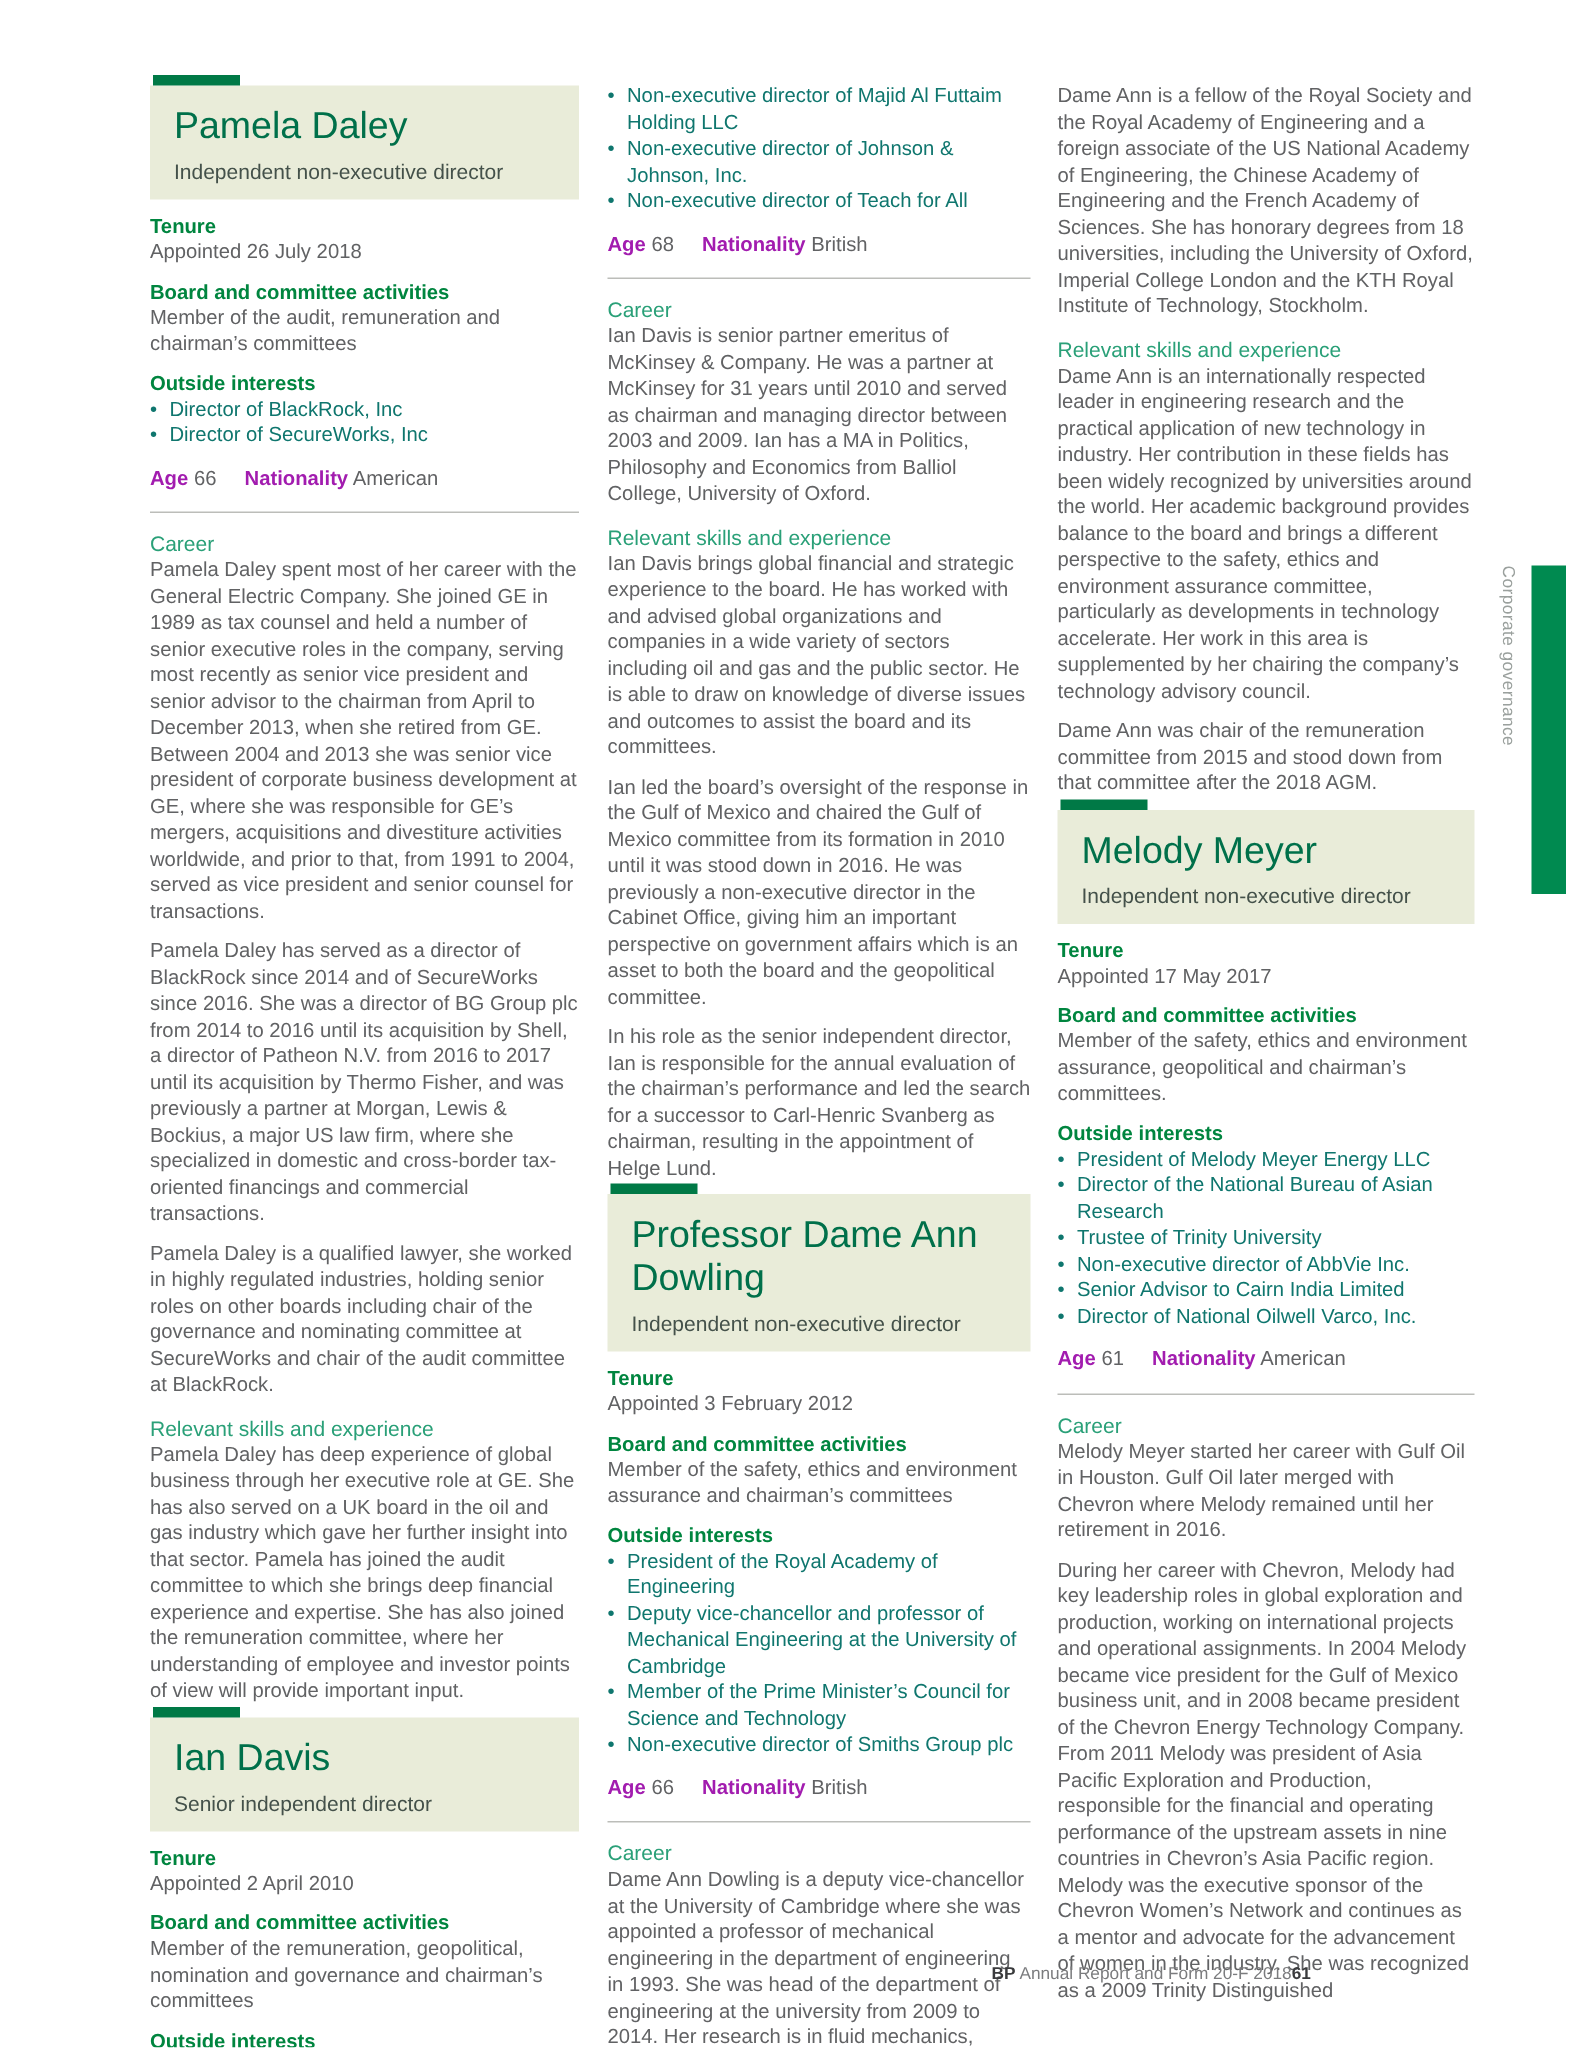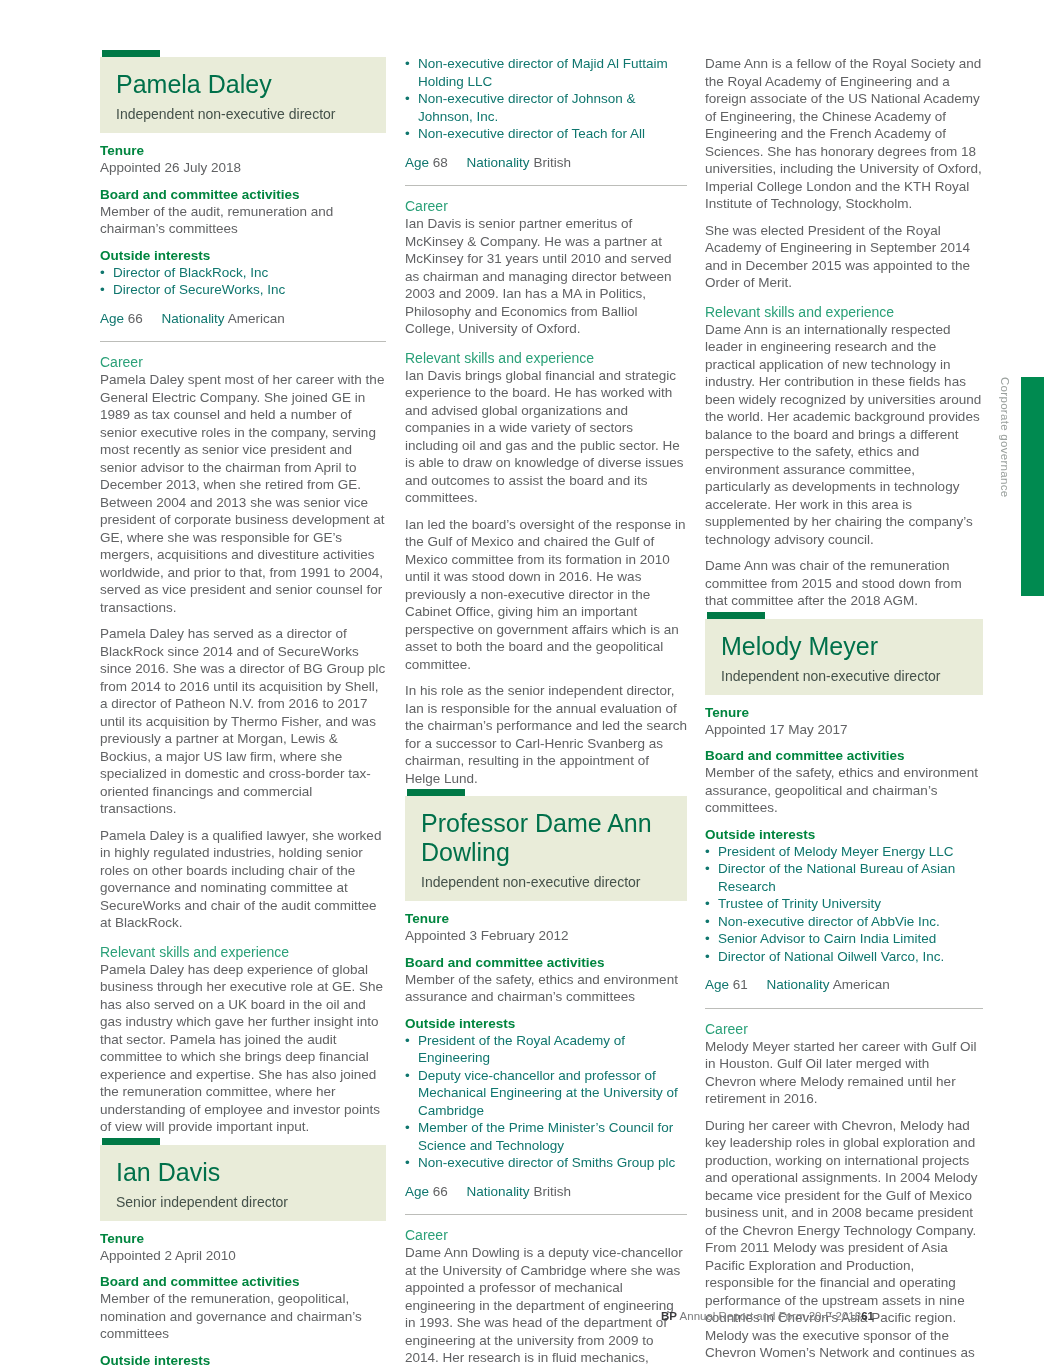--- a/index.html
+++ b/index.html
@@ -21,21 +21,21 @@
   .sec { color:#00853f; font-weight:bold; font-size:13.5px; margin:10px 0 1px; }
   .sec.light { color:#2aa078; font-weight:normal; font-size:14px; margin:12px 0 1px; }
   .body { color:#616264; font-size:13.5px; line-height:17.5px; margin:0; }
   .para { margin:0 0 9px; }
   .para:last-of-type { margin-bottom:0; }
   .bullets { list-style:none; margin:0; padding:0; color:#0f766e; font-size:13.5px; line-height:17.5px; }
   .bullets li { padding-left:13px; position:relative; }
   .bullets li::before { content:"\2022"; position:absolute; left:0; }
 
   .age-line { margin:11px 0 0; font-size:13.5px; line-height:17.5px; }
-  .age-line .lbl { color:#0f766e; font-weight:normal; }
+  .age-line .lbl { color:#a21caf; font-weight:bold; }
   .age-line .val { color:#616264; }
   .age-line .lbl.second { margin-left:15px; }
 
   .rule { border:none; border-top:1px solid #bcbdb9; margin:14px 0 9px; }
 
   .side-tab-label {
     position:absolute; left:999px; top:377px; height:218px;
     writing-mode:vertical-rl; font-size:11.5px; color:#9aa09d; letter-spacing:0.3px;
   }
   .side-tab-bar { position:absolute; left:1021px; top:377px; width:23px; height:219px; background:#008a50; }
@@ -162,21 +162,20 @@
 
     <hr class="rule">
 
     <h3 class="sec light">Career</h3>
     <p class="body para">Dame Ann Dowling is a deputy vice-chancellor at the University of Cambridge where she was appointed a professor of mechanical engineering in the department of engineering in 1993. She was head of the department of engineering at the university from 2009 to 2014. Her research is in fluid mechanics, acoustics and combustion, and she has held visiting posts at MIT and at Caltech. She chairs BP’s technical advisory council.</p>
   </div>
 
   <div class="col col3">
 
     <p class="body para" style="margin-top:5px;">Dame Ann is a fellow of the Royal Society and the Royal Academy of Engineering and a foreign associate of the US National Academy of Engineering, the Chinese Academy of Engineering and the French Academy of Sciences. She has honorary degrees from 18 universities, including the University of Oxford, Imperial College London and the KTH Royal Institute of Technology, Stockholm.</p>
-    <p class="body para">She was elected President of the Royal Academy of Engineering in September 2014 and in December 2015 was appointed to the Order of Merit.</p>
 
     <h3 class="sec light">Relevant skills and experience</h3>
     <p class="body para">Dame Ann is an internationally respected leader in engineering research and the practical application of new technology in industry. Her contribution in these fields has been widely recognized by universities around the world. Her academic background provides balance to the board and brings a different perspective to the safety, ethics and environment assurance committee, particularly as developments in technology accelerate. Her work in this area is supplemented by her chairing the company’s technology advisory council.</p>
     <p class="body para">Dame Ann was chair of the remuneration committee from 2015 and stood down from that committee after the 2018 AGM.</p>
 
     <div class="bio-card">
       <div class="accent-bar"></div>
       <h2 class="bio-name">Melody Meyer</h2>
       <div class="bio-role">Independent non-executive director</div>
     </div>

